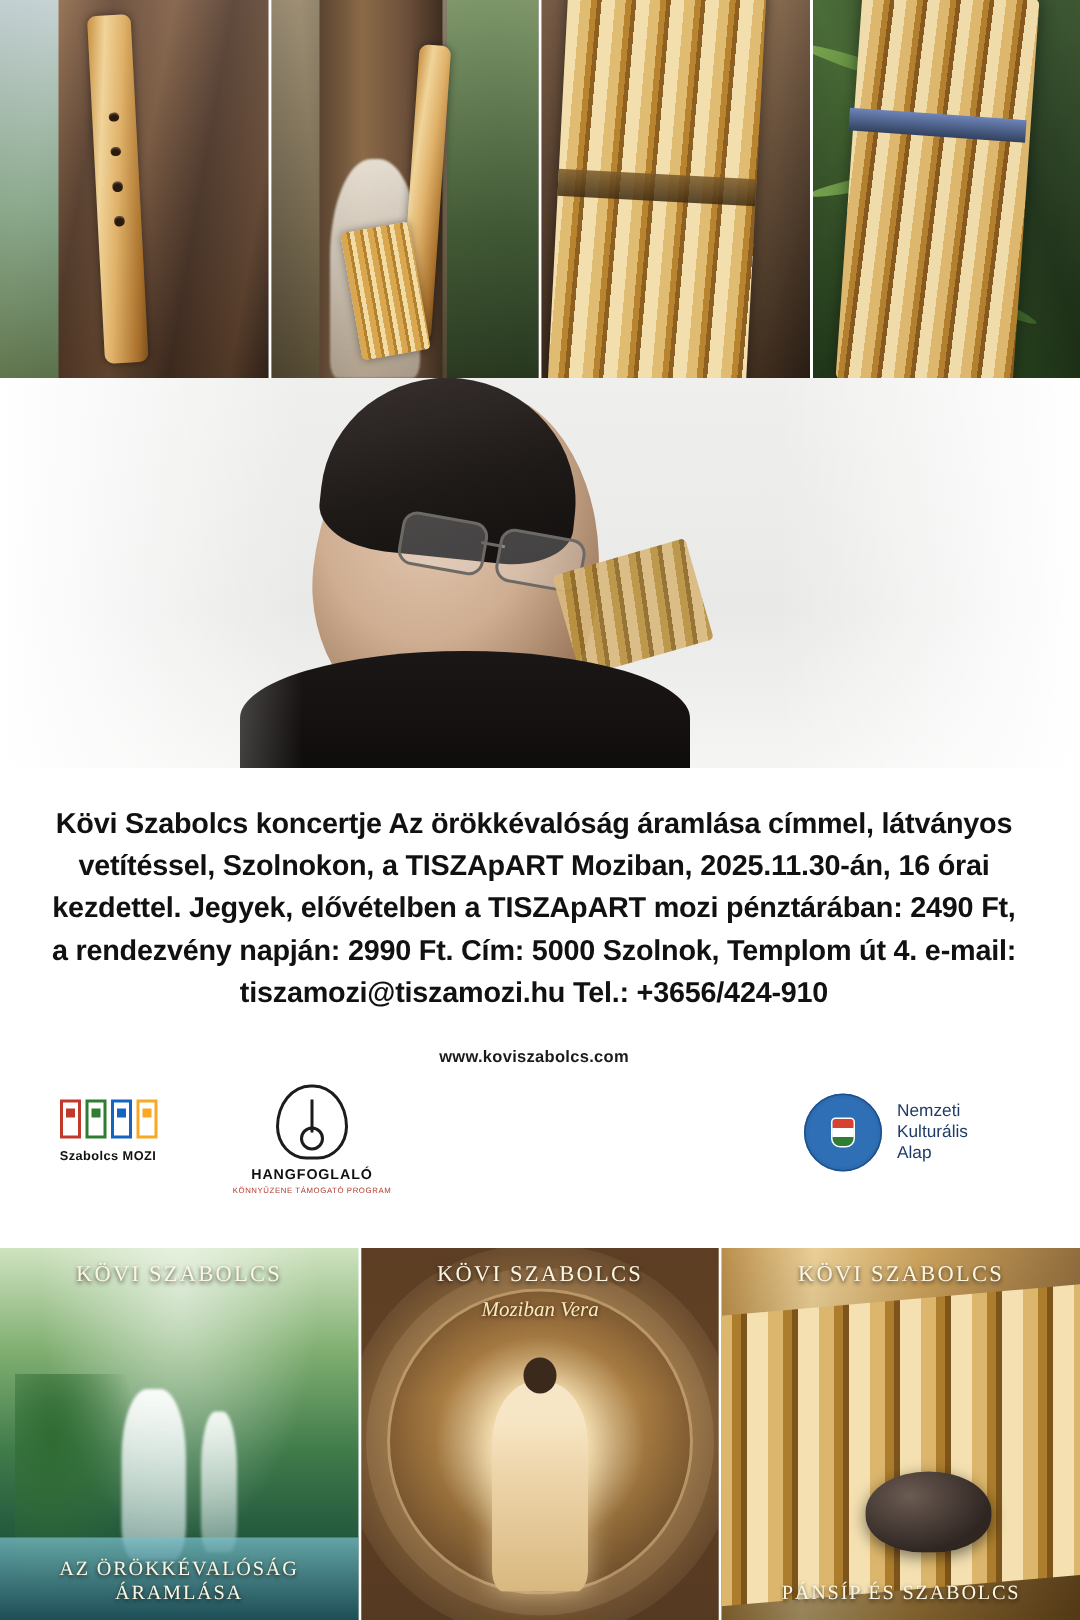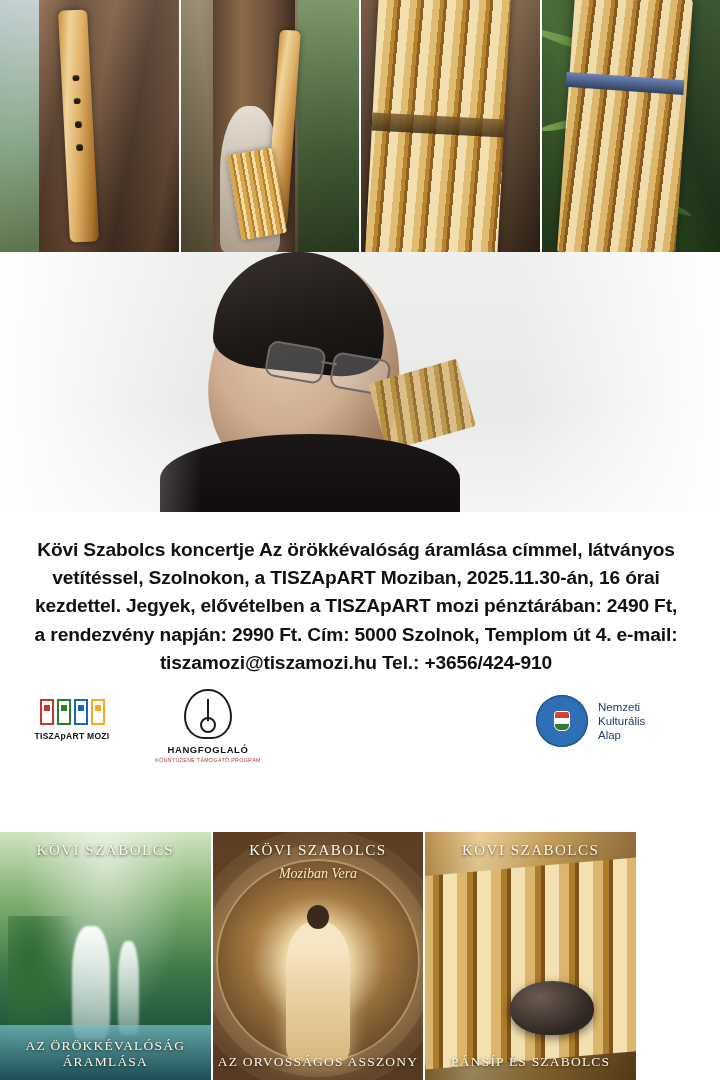--- a/index.html
+++ b/index.html
@@ -359,21 +359,21 @@
   .nka-text {
     font-size: 11.5px;
     line-height: 1.25;
     color: #1f3c66;
     text-align: left;
   }
 
   
   .covers {
     display: flex;
-    width: 636px;
+    width: 720px;
     height: 248px;
     gap: 2px;
     position: absolute;
     left: 0; bottom: 0;
   }
   .cover {
     position: relative;
     flex: 1 1 0;
     overflow: hidden;
   }
@@ -541,32 +541,33 @@
       </div>
       <div class="panpipe-play"></div>
       <div class="shoulder"></div>
     </div>
     <div class="vignette-l"></div>
     <div class="vignette-r"></div>
   </div>
 
   <div class="info">
     <p>Kövi Szabolcs koncertje Az örökkévalóság áramlása címmel, látványos vetítéssel, Szolnokon, a TISZApART Moziban, 2025.11.30-án, 16 órai kezdettel. Jegyek, elővételben a TISZApART mozi pénztárában: 2490 Ft, a rendezvény napján: 2990 Ft. Cím: 5000 Szolnok, Templom út 4. e-mail: tiszamozi@tiszamozi.hu Tel.: +3656/424-910</p>
+    <div class="website">www.koviszabolcs.com</div>
   </div>
 
   <div class="logo-row">
 
     <div class="logo logo-tiszapart">
       <div class="tp-marks">
         <div class="tp-sq b1" style="color:#c0392b"></div>
         <div class="tp-sq b2" style="color:#2e7d32"></div>
         <div class="tp-sq b3" style="color:#1565c0"></div>
         <div class="tp-sq b4" style="color:#f9a825"></div>
       </div>
-      <div class="tp-label">TISZApART MOZI</div>
+      <div class="tp-label">Szabolcs MOZI</div>
     </div>
 
     <div class="logo logo-nka">
       <div class="nka-circle"></div>
       <div class="nka-text">
         <div>Nemzeti</div>
         <div>Kulturális</div>
         <div>Alap</div>
       </div>
     </div>
@@ -587,21 +588,20 @@
       <div class="water"></div>
       <div class="title-top">KÖVI SZABOLCS</div>
       <div class="title-bottom">AZ ÖRÖKKÉVALÓSÁG ÁRAMLÁSA</div>
     </div>
 
     <div class="cover cv2">
       <div class="mandala"></div>
       <div class="figure"></div>
       <div class="title-top">KÖVI SZABOLCS</div>
       <div class="subtitle">Moziban Vera</div>
-      <div class="title-bottom">AZ ORVOSSÁGOS ASSZONY</div>
     </div>
 
     <div class="cover cv3">
       <div class="pipes"></div>
       <div class="okarina"></div>
       <div class="title-top">KÖVI SZABOLCS</div>
       <div class="title-bottom">PÁNSÍP ÉS SZABOLCS</div>
     </div>
   </div>
 

